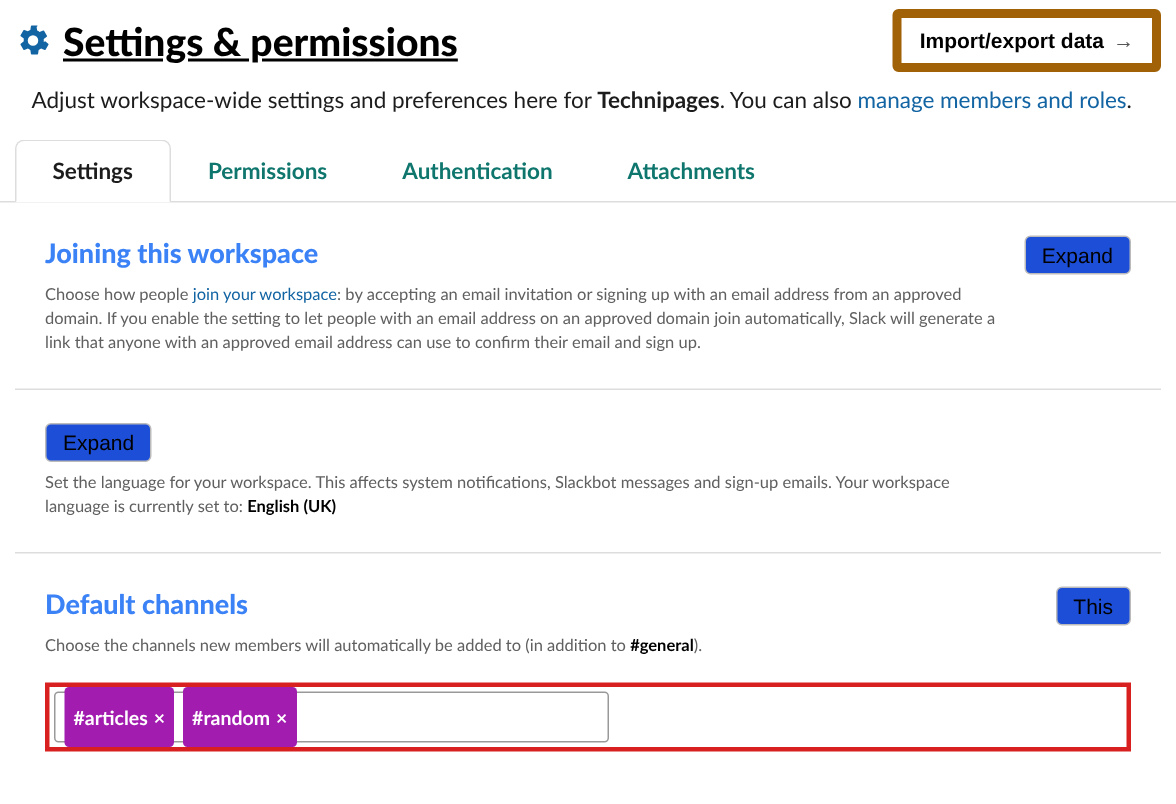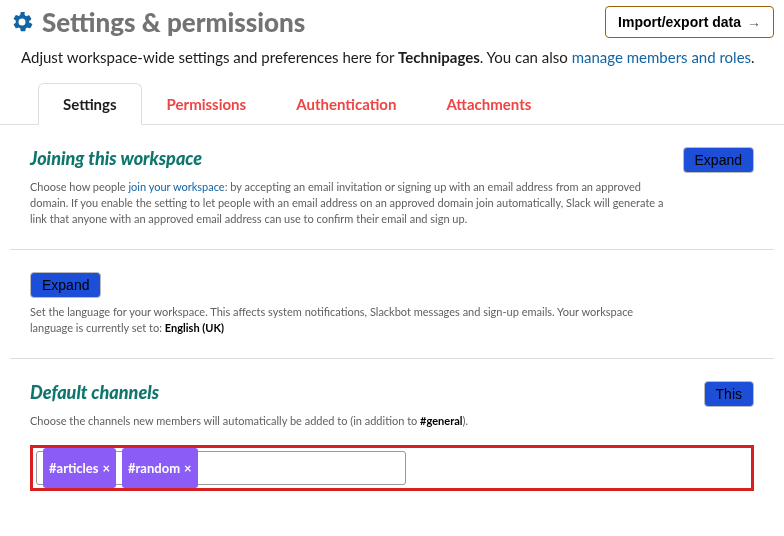--- a/index.html
+++ b/index.html
@@ -14,24 +14,25 @@
       display: flex;
       align-items: center;
       justify-content: space-between;
       padding: 6px 10px 10px 10px;
     }
     .header-left { display: flex; align-items: center; gap: 8px; }
     .gear-icon { width: 24px; height: 24px; color: #1264a3; }
     .page-title {
       font-size: 26px;
       font-weight: 900;
-      color: #737373;
+      color: #000000;
+      text-decoration: underline;
     }
     .import-btn {
-      border: 1px solid #a16207;
+      border: 6px solid #a16207;
       border-radius: 4px;
       padding: 7px 12px;
       background: #fff;
       font-size: 14px;
       font-weight: 700;
       cursor: pointer;
       display: flex;
       align-items: center;
       gap: 6px;
     }
@@ -47,55 +48,53 @@
     .tabs {
       display: flex;
       border-bottom: 1px solid #ddd;
       padding: 0 10px;
     }
     .tab {
       padding: 11px 24px;
       font-size: 15px;
       font-weight: 700;
       cursor: pointer;
-      color: #ef4444;
+      color: #0f766e;
       border: 1px solid transparent;
       border-bottom: none;
       position: relative;
       top: 1px;
     }
     .tab.active {
       color: #1d1c1d;
       border: 1px solid #ddd;
       border-bottom: 1px solid #fff;
       border-radius: 6px 6px 0 0;
       background: #fff;
-      margin-left: 28px;
     }
     .content {
       border-top: none;
       padding: 0 10px;
     }
     .section {
       padding: 22px 20px 22px 20px;
       border-bottom: 1px solid #ddd;
     }
     .section:last-child { border-bottom: none; }
     .section-head {
       display: flex;
       justify-content: space-between;
       align-items: flex-start;
       gap: 16px;
       margin-bottom: 6px;
     }
     .section-title {
       font-size: 18px;
       font-weight: 900;
-      color: #0f766e;
-      font-style: italic;
+      color: #3b82f6;
     }
     .section-btn {
       border: 1px solid #bbb;
       border-radius: 4px;
       background: #1d4ed8;
       font-size: 14px;
       padding: 4px 11px;
       cursor: pointer;
     }
     .section-desc {
@@ -118,21 +117,21 @@
       border-radius: 3px;
       height: 34px;
       display: flex;
       align-items: center;
       gap: 6px;
       padding: 0 6px;
       background: #fff;
       width: 370px;
     }
     .chip {
-      background: #8b5cf6;
+      background: #a21caf;
       color: #fff;
       font-size: 13px;
       font-weight: 700;
       border-radius: 3px;
       padding: 12px 6px;
       display: flex;
       align-items: center;
       gap: 4px;
     }
     .chip-x { font-weight: 700; cursor: pointer; }

